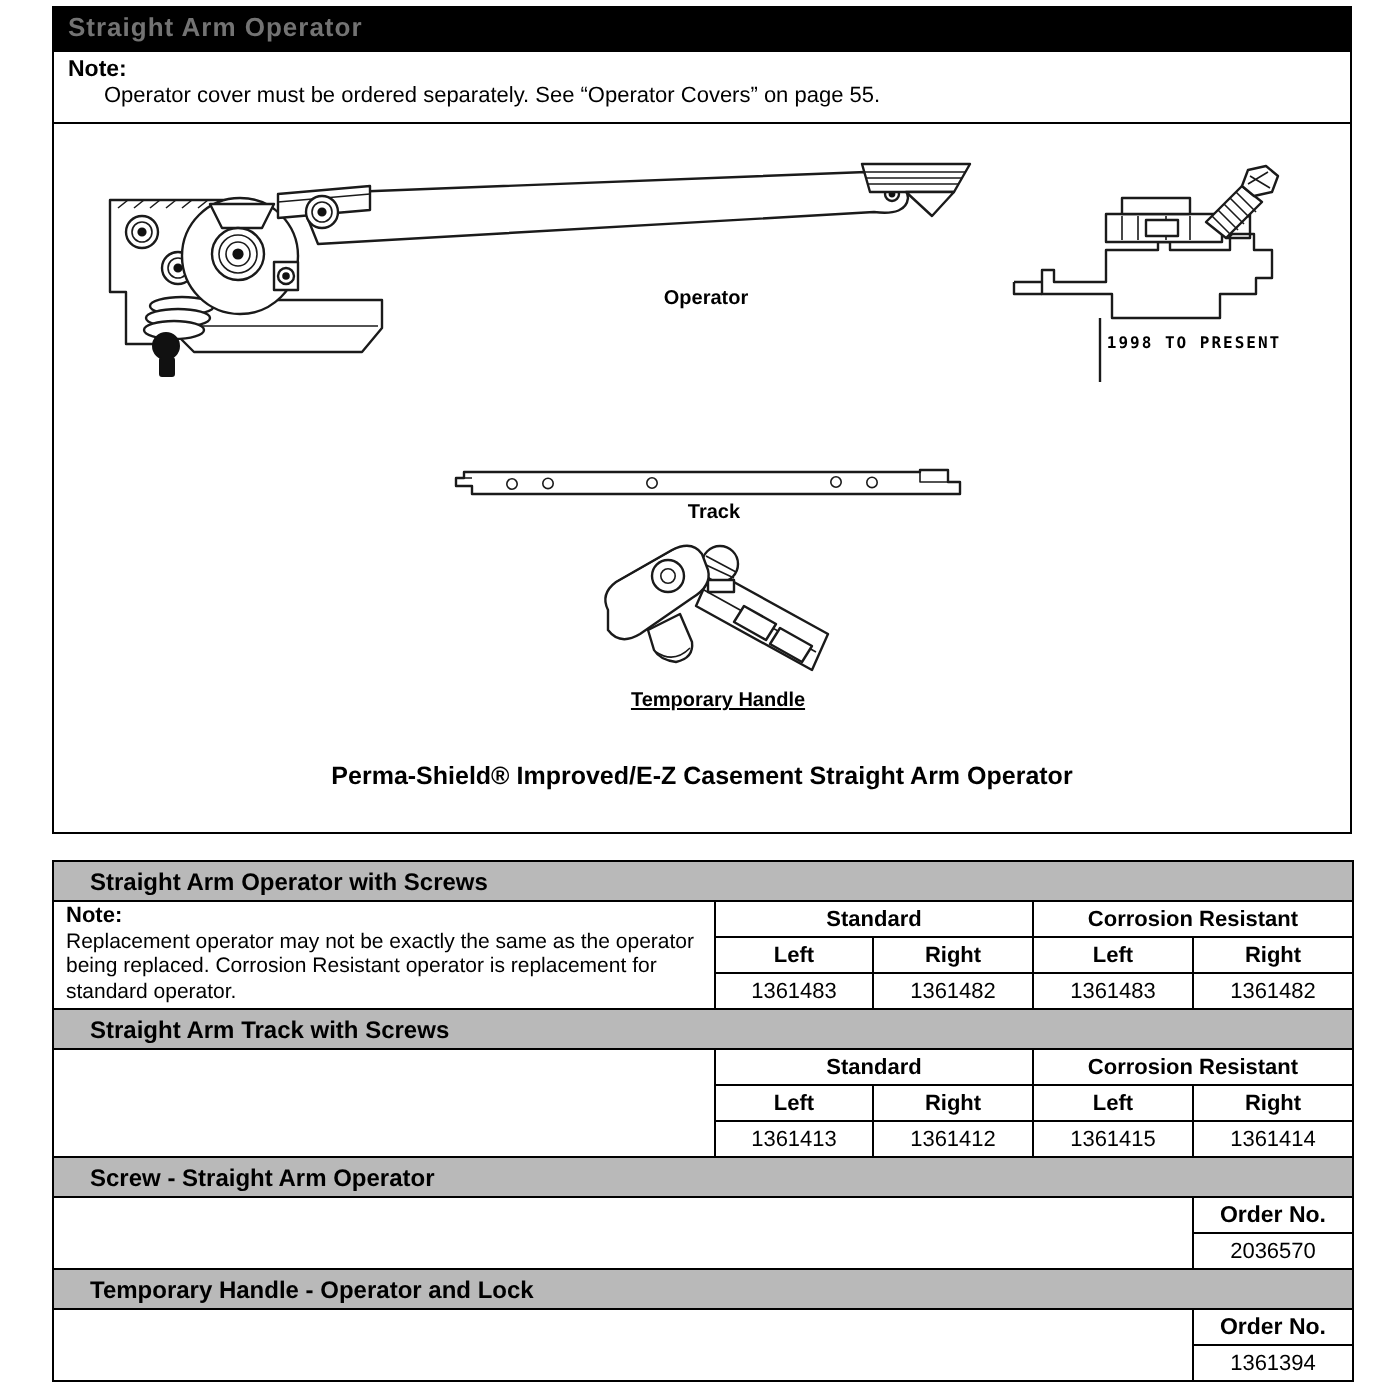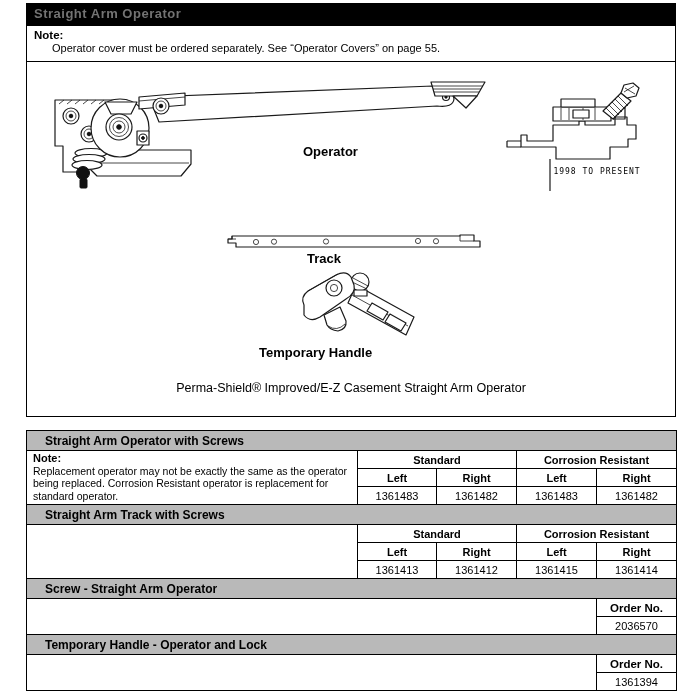--- a/index.html
+++ b/index.html
@@ -14,28 +14,28 @@
     font-size:13px;font-weight:bold;line-height:22px;padding-left:8px;letter-spacing:.5px;
   }
   
   .mainbox{
     position:absolute;left:26px;top:25px;width:650px;height:392px;
     border:1.5px solid #000;box-sizing:border-box;background:#fff;
   }
   .notearea{border-bottom:1.5px solid #000;padding:3px 7px 6px 7px;}
   .note-label{font-weight:bold;font-size:11.5px;line-height:13px;}
   .note-text{font-size:11px;line-height:13px;margin-left:18px;}
-  .fig-label{position:absolute;font-weight:bold;font-size:13px;text-align:left;}
+  .fig-label{position:absolute;font-weight:bold;font-size:10px;text-align:center;}
   .era-label{
     position:absolute;font-family:"DejaVu Sans Mono",monospace;
     font-size:8px;letter-spacing:1px;text-align:center;white-space:nowrap;
   }
   .caption{
     position:absolute;left:0;top:355px;width:100%;text-align:center;
-    font-weight:normal;font-size:12.5px;
+    font-weight:bold;font-size:12.5px;
   }
   svg{position:absolute;overflow:visible;}
   .ln{fill:none;stroke:#1a1a1a;stroke-width:1.2;stroke-linejoin:round;}
   .lnthin{fill:none;stroke:#1a1a1a;stroke-width:.8;stroke-linejoin:round;}
   .wh{fill:#ffffff;stroke:#1a1a1a;stroke-width:1.2;stroke-linejoin:round;}
   .dk{fill:#111111;stroke:#111111;}
   
   .parts{
     position:absolute;left:26px;top:430px;width:650px;
     border-collapse:collapse;table-layout:fixed;
@@ -128,21 +128,21 @@
       <rect class="wh" x="54" y="26" width="58" height="14"></rect>
       <path class="lnthin" d="M62,27 L62,39 M70,27 L70,39 M84,27 L84,39 M96,27 L96,39"></path>
       <rect class="wh" x="74" y="29" width="16" height="8"></rect>
       <rect class="wh" x="62" y="18" width="34" height="8"></rect>
       <path class="wh" d="M104,30 L122,12 L132,20 L114,38 Z"></path>
       <path class="lnthin" d="M107,27 L117,37 M110,24 L120,34 M113,21 L123,31 M116,18 L126,28 M119,15 L129,25"></path>
       <path class="wh" d="M122,12 L125,4 L134,2 L140,7 L137,15 L128,17 Z"></path>
       <path class="lnthin" d="M126,7 L136,13 M125,11 L135,5"></path>
       <path class="ln" d="M114,38 L126,38 L126,26"></path>
     </svg>
-    <div class="era-label" style="left:510px;top:141px;width:120px;">1998 TO PRESENT</div>
+    <div class="era-label" style="left:510px;top:141px;width:120px;font-weight:bold;">1998 TO PRESENT</div>
 
     <svg style="left:199px;top:207px;" width="258" height="18" viewBox="0 0 258 18">
       <path class="wh" d="M6,3 L234,3 L234,2 L248,2 L248,8 L254,8 L254,14 L246,14 L10,14 L10,10 L2,10 L2,6 L6,6 Z"></path>
       <path class="lnthin" d="M6,3 L6,6 M2,6 L10,6 M234,3 L234,8 L248,8"></path>
       <circle class="lnthin" cx="30" cy="9" r="2.6" fill="#fff"></circle>
       <circle class="lnthin" cx="48" cy="8.7" r="2.6" fill="#fff"></circle>
       <circle class="lnthin" cx="100" cy="8.5" r="2.6" fill="#fff"></circle>
       <circle class="lnthin" cx="192" cy="8" r="2.6" fill="#fff"></circle>
       <circle class="lnthin" cx="210" cy="8.2" r="2.6" fill="#fff"></circle>
     </svg>
@@ -160,21 +160,21 @@
       <rect class="wh" x="60" y="21" width="13" height="6"></rect>
 
       <path class="wh" d="M10,36 Q6,28 14,22 L42,6 Q52,1 57,8 L60,16 Q62,24 52,30 L26,48 Q16,54 10,46 Z"></path>
       <path class="lnthin" d="M14,22 L44,5"></path>
       <circle class="wh" cx="40" cy="19" r="8"></circle>
       <circle class="lnthin" cx="40" cy="19" r="3.6" fill="none"></circle>
 
       <path class="wh" d="M30,46 L46,38 L52,52 Q53,60 44,62 Q36,61 33,56 Z"></path>
       <path class="lnthin" d="M34,57 Q43,63 51,55"></path>
     </svg>
-    <div class="fig-label" style="left:232px;top:319px;width:200px;">Temporary Handle</div>
+    <div class="fig-label" style="left:232px;top:319px;width:200px;text-decoration:underline;">Temporary Handle</div>
 
     <div class="caption">Perma-Shield® Improved/E-Z Casement Straight Arm Operator</div>
   </div>
 
   <table class="parts">
     <colgroup>
       <col style="width:331px">
         <col style="width:79px">
         <col style="width:80px">
         <col style="width:80px">

